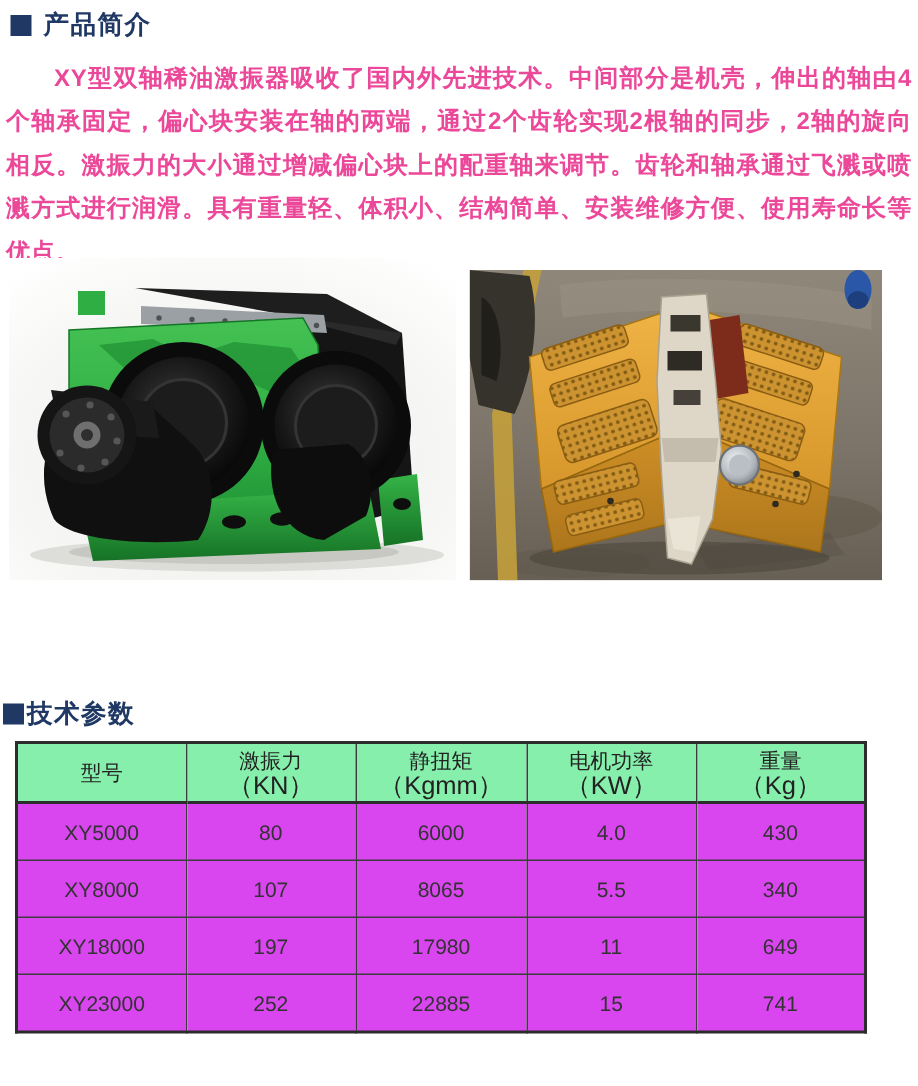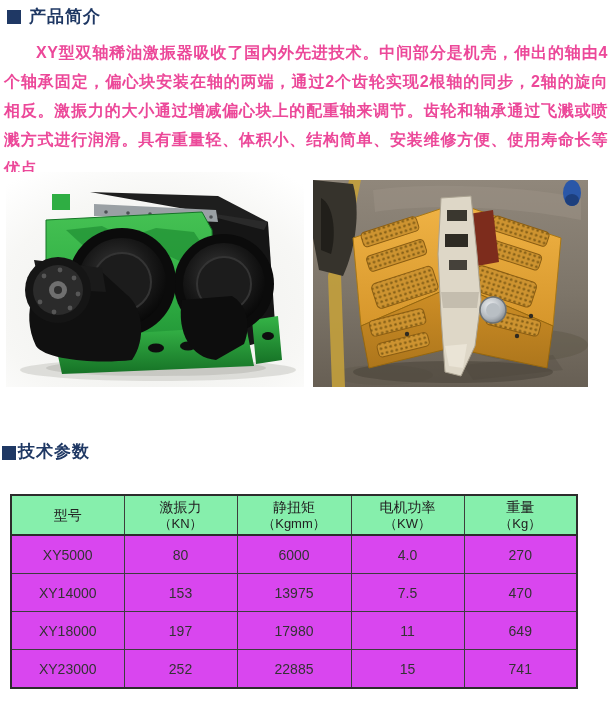--- a/index.html
+++ b/index.html
@@ -18,21 +18,21 @@
     display:flex;align-items:center;
     color:#1f3864;font-weight:bold;font-size:17px;
     line-height:18px;letter-spacing:1px;
   }
   .sq-bullet{
     width:14px;height:14px;background:#1f3864;
     display:inline-block;flex:0 0 auto;
   }
   #hdr-intro{top:8px;left:7px;}
   #hdr-intro .sq-bullet{margin-right:8px;}
-  #hdr-specs{top:444px;left:2px;font-family:Liberation Mono, monospace;}
+  #hdr-specs{top:467px;left:2px;}
   #hdr-specs .sq-bullet{margin-right:2px;}
 
   
   .intro-paragraph{
     position:absolute;top:38px;left:4px;width:604px;
     font-size:16px;line-height:29px;
     font-weight:bold;color:#ec4899;
     text-indent:2em;text-align:justify;
     letter-spacing:0.5px;
   }
@@ -56,21 +56,21 @@
     padding:0;overflow:hidden;
   }
   table.spec thead th{
     background:#86efac;
     font-weight:normal;
     height:38px;
     border-bottom:2px solid #2c2c2c;
   }
   table.spec tbody td{height:37px;background:#d946ef;}
   .th-title{font-size:14px;line-height:17px;color:#222;}
-  .th-unit{font-size:13px;line-height:15px;color:#222;}
+  .th-unit{font-size:17px;line-height:15px;color:#222;}
 </style>
 </head>
 <body>
 
 <div id="doc">
 
   <div class="section-header" id="hdr-intro">
     <span class="sq-bullet"></span>
     <span>产品简介</span>
   </div>
@@ -288,28 +288,28 @@
             <div class="th-unit">（Kg）</div>
           </th>
         </tr>
       </thead>
       <tbody>
         <tr>
           <td>XY5000</td>
           <td>80</td>
           <td>6000</td>
           <td>4.0</td>
-          <td>270</td>
-        </tr>
-        <tr>
-          <td>XY14000</td>
-          <td>153</td>
-          <td>13975</td>
-          <td>7.5</td>
-          <td>470</td>
+          <td>430</td>
+        </tr>
+        <tr>
+          <td>XY8000</td>
+          <td>107</td>
+          <td>8065</td>
+          <td>5.5</td>
+          <td>340</td>
         </tr>
         <tr>
           <td>XY18000</td>
           <td>197</td>
           <td>17980</td>
           <td>11</td>
           <td>649</td>
         </tr>
         <tr>
           <td>XY23000</td>

